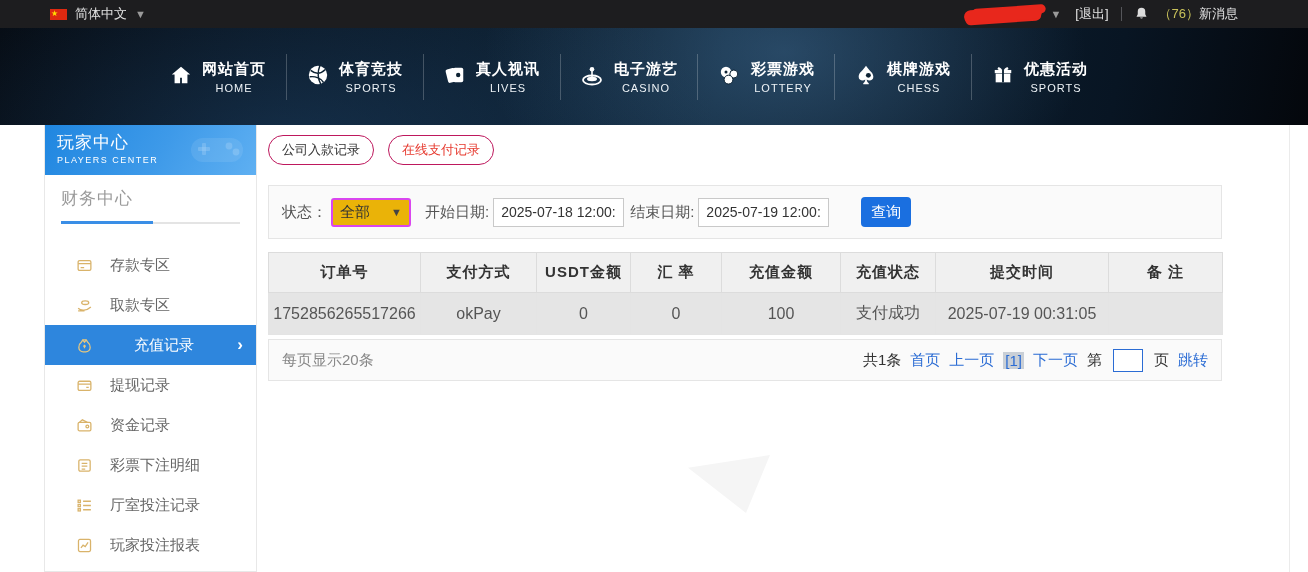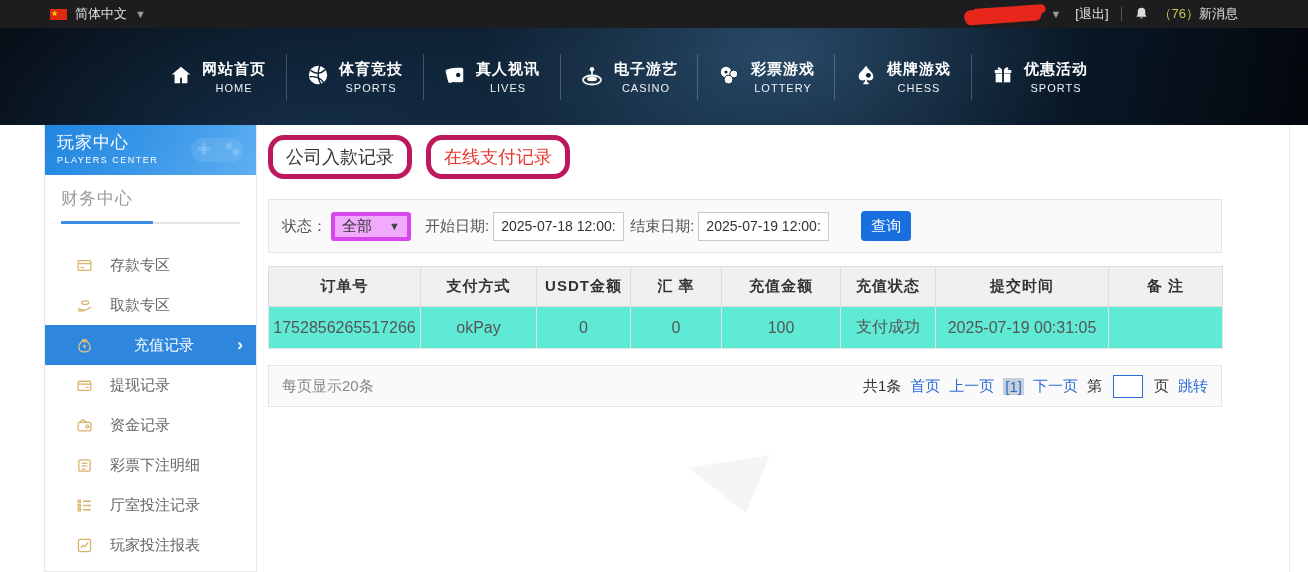--- a/index.html
+++ b/index.html
@@ -56,43 +56,43 @@
   .menu-item { height:40px; display:flex; align-items:center; padding-left:30px; gap:17px;
     color:#666; font-size:15px; cursor:pointer; position:relative; }
   .menu-item .mi-icon { display:inline-flex; width:18px; justify-content:center; }
   .menu-item.active { background:#2e86dd; color:#fff;gap:41px; }
   .menu-item.active .chevron { position:absolute; right:13px; color:#fff; font-size:17px;
     font-weight:bold; }
 
   
   .content { position:absolute; left:268px; top:135px; width:954px; }
   .tabs { display:flex; gap:14px; }
-  .tab { border:5px solid #be185d; border-radius:16px; padding:5px 13px; font-size:18px;
+  .tab { border:1px solid #be185d; border-radius:16px; padding:5px 13px; font-size:13px;
     color:#333; background:transparent; cursor:pointer; font-family:Liberation Serif, serif; }
   .tab.active { color:#e6392e; }
 
   .filter-bar { margin-top:20px; height:54px; background:#fafafa; border:1px solid #e5e5e5;
     display:flex; align-items:center; padding:0 13px; font-size:15px; color:#555; }
-  .select-box { width:80px; height:29px; border:4px solid #d946ef; background:#f0abfc;
+  .select-box { width:80px; height:29px; border:2px solid #d946ef; background:#eab308;
     border-radius:3px; display:flex; align-items:center; justify-content:space-between;
     padding:0 7px; margin:0 8px 0 4px; color:#333; cursor:pointer; }
   .select-caret { color:#444; font-size:11px; }
   .f-label { margin-left:6px; }
   .input-box { height:29px; width:131px; border:1px solid #c9c9c9; background:#fff;
     margin-left:4px; padding:0 7px; font-size:14px; color:#333; font-family:inherit; }
   .btn-query { margin-left:32px; width:50px; height:30px; background:#1a6fe0; color:#fff;
     border:none; border-radius:4px; font-size:15px; cursor:pointer; font-family:inherit; }
 
   table.data-table { margin-top:13px; width:954px; border-collapse:collapse; table-layout:fixed; }
   .data-table th { background:#f0f0f0; border:1px solid #dcdcdc; height:40px;
     font-size:15px; color:#333; font-weight:bold; letter-spacing:1px; }
-  .data-table td { background:#5eead4; border:1px solid #e4e4e4; height:42px; text-align:center;
+  .data-table td { background:#e5e5e5; border:1px solid #e4e4e4; height:42px; text-align:center;
     font-size:16px; color:#555; }
 
-  .pagination { margin-top:16px; height:42px; background:#fafafa; border:1px solid #e5e5e5;
+  .pagination { margin-top:4px; height:42px; background:#fafafa; border:1px solid #e5e5e5;
     display:flex; align-items:center; justify-content:space-between; padding:0 13px; }
   .page-size { color:#888; font-size:15px; }
   .pager { display:flex; align-items:center; gap:9px; font-size:15px; color:#333; }
   .pager .plink { color:#2b6cd4; cursor:pointer; }
   .current-page { background:#c9cfd6; color:#2b6cd4; padding:0 2px; }
   .jump-input { width:30px; height:23px; border:1px solid #2b6cd4; background:#fff;
     margin:0 2px; }
 
   .watermark-tri { position:absolute; left:688px; top:455px; width:100px; height:58px;
     background:#f5f5f5; clip-path:polygon(0 22%, 82% 0, 58% 100%); }

